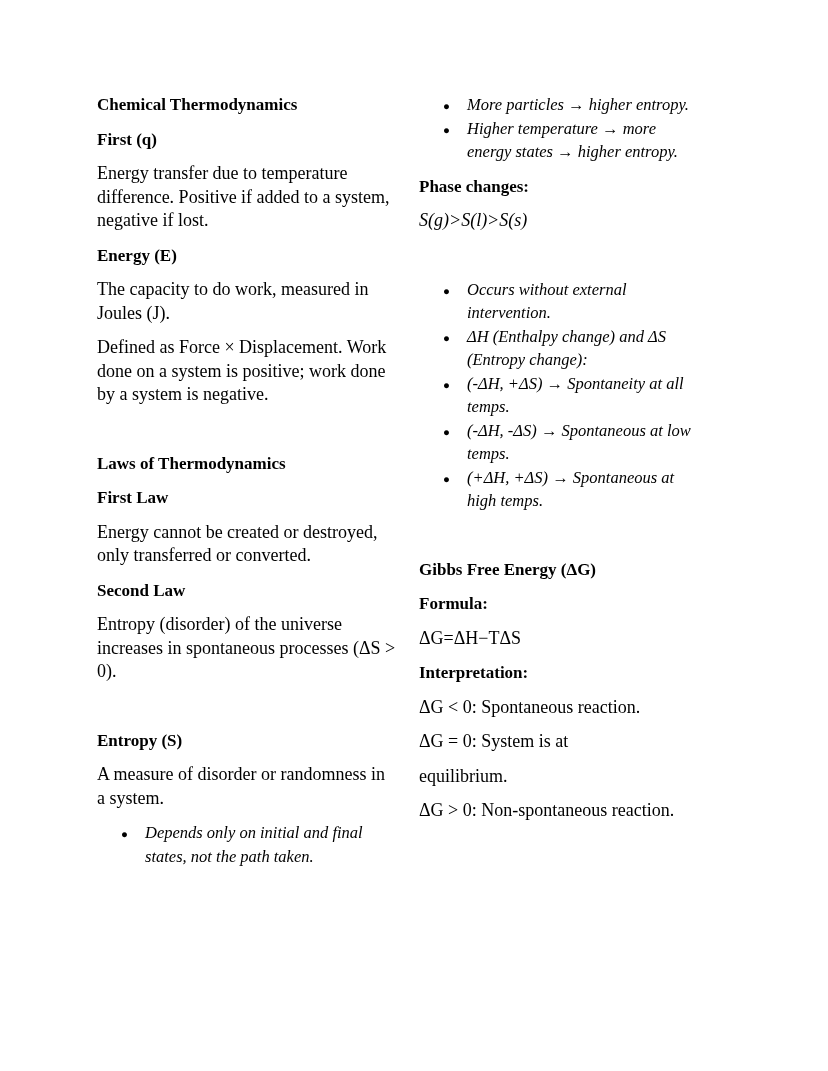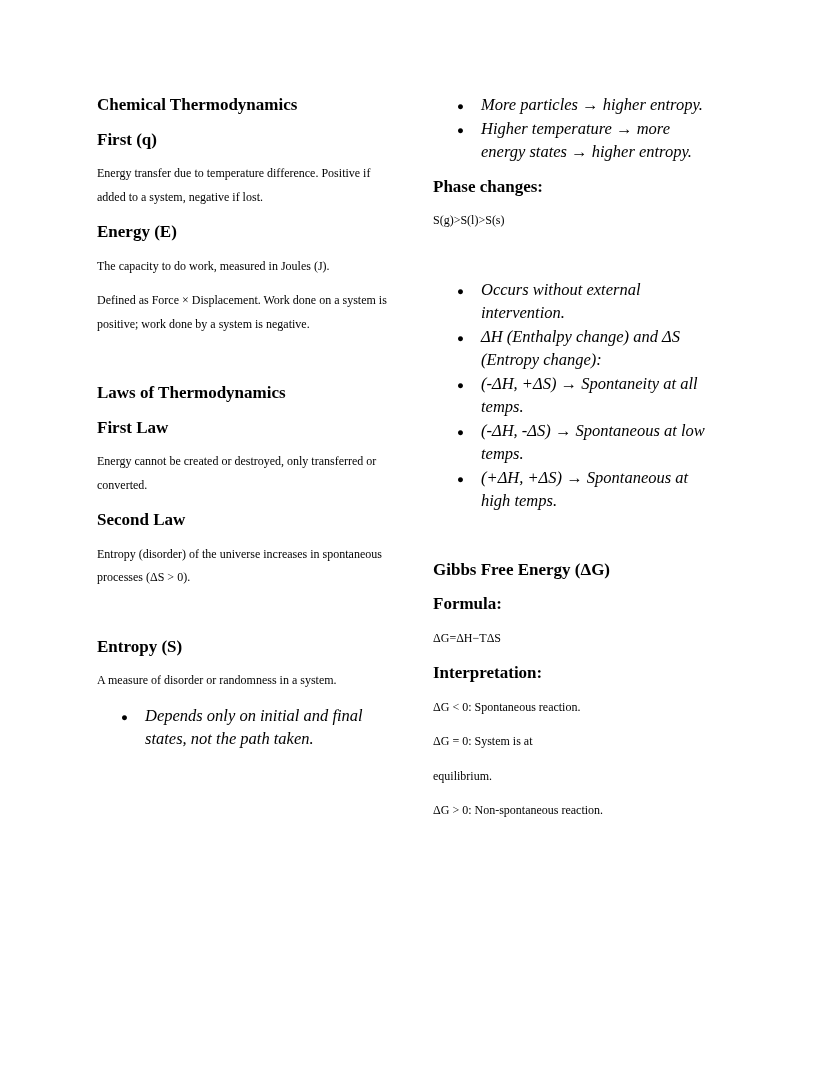--- a/index.html
+++ b/index.html
@@ -15,35 +15,35 @@
     background: #ffffff;
     color: #000000;
     font-family: "Liberation Serif", "DejaVu Serif", serif;
     overflow: hidden;
   }
   .content {
     position: absolute;
     top: 93px;
     left: 97px;
     display: flex;
-    gap: 36px;
+    gap: 22px;
   }
   .col-left  { width: 300px; }
   .col-right { width: 282px; }
 
   .block {
     margin: 0 0 11px 0;
-    font-size: 12px;
+    font-size: 18px;
     line-height: 23.5px;
   }
   .heading {
     font-weight: bold;
     font-size: 17px;
   }
-  .italic { }
+  .italic { font-style: italic; }
   .spacer { height: 34px; margin: 0; }
 
   ul.bullets {
     list-style: none;
     margin: 0 0 11px 0;
     padding: 0 0 0 48px;
     font-size: 16.5px;
     line-height: 23.5px;
     font-style: italic;
   }

